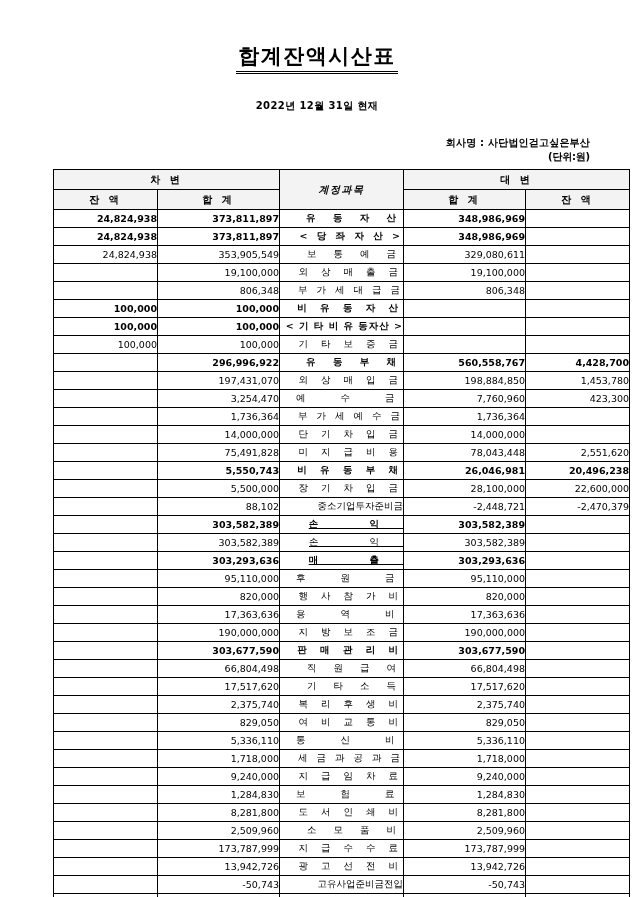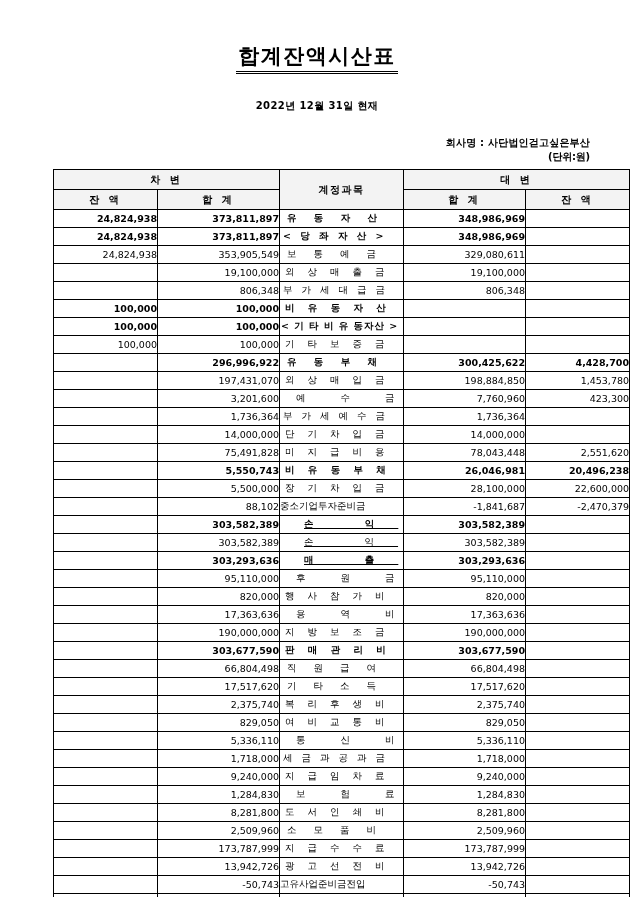--- a/index.html
+++ b/index.html
@@ -85,36 +85,37 @@
   thead th {
     background: #f3f3f3;
     font-weight: bold;
     font-size: 10px;
     text-align: center;
     height: 19px;
     letter-spacing: 3px;
   }
   thead th.acct-head {
     letter-spacing: 1.5px;
+    font-style: italic;
   }
 
   tbody td {
     height: 17.0px;
     font-size: 9.5px;
     vertical-align: middle;
     white-space: nowrap;
     overflow: hidden;
   }
   td.num {
     text-align: right;
     padding-right: 6px;
     font-variant-numeric: tabular-nums;
   }
   td.acct {
-    text-align: left;
+    text-align: right;
     padding: 0 4px;
   }
   td.acct .lbl {
     display: inline-block;
   }
   
   td.acct.sp1 .lbl { letter-spacing: 7px; padding-left: 7px; }
   td.acct.sp2 .lbl { letter-spacing: 5px; padding-left: 5px; }
   td.acct.sp3 .lbl { letter-spacing: 3px; padding-left: 3px; }
   td.acct.sp4 .lbl { letter-spacing: 1px; padding-left: 1px; }
@@ -216,33 +217,33 @@
             <td class="num">100,000</td>
             <td class="num">100,000</td>
             <td class="acct sp2"><span class="lbl">기 타 보 증 금</span></td>
             <td class="num"></td>
             <td class="num"></td>
           </tr>
           <tr class="bold">
             <td class="num"></td>
             <td class="num">296,996,922</td>
             <td class="acct sp1"><span class="lbl">유 동 부 채</span></td>
-            <td class="num">300,425,622</td>
+            <td class="num">560,558,767</td>
             <td class="num">4,428,700</td>
           </tr>
           <tr>
             <td class="num"></td>
             <td class="num">197,431,070</td>
             <td class="acct sp2"><span class="lbl">외 상 매 입 금</span></td>
             <td class="num">198,884,850</td>
             <td class="num">1,453,780</td>
           </tr>
           <tr>
             <td class="num"></td>
-            <td class="num">3,201,600</td>
+            <td class="num">3,254,470</td>
             <td class="acct wide1"><span class="lbl">예 수 금</span></td>
             <td class="num">7,760,960</td>
             <td class="num">423,300</td>
           </tr>
           <tr>
             <td class="num"></td>
             <td class="num">1,736,364</td>
             <td class="acct sp3"><span class="lbl">부 가 세 예 수 금</span></td>
             <td class="num">1,736,364</td>
             <td class="num"></td>
@@ -272,21 +273,21 @@
             <td class="num"></td>
             <td class="num">5,500,000</td>
             <td class="acct sp2"><span class="lbl">장 기 차 입 금</span></td>
             <td class="num">28,100,000</td>
             <td class="num">22,600,000</td>
           </tr>
           <tr>
             <td class="num"></td>
             <td class="num">88,102</td>
             <td class="acct sp5"><span class="lbl">중소기업투자준비금</span></td>
-            <td class="num">-1,841,687</td>
+            <td class="num">-2,448,721</td>
             <td class="num">-2,470,379</td>
           </tr>
           <tr class="bold">
             <td class="num"></td>
             <td class="num">303,582,389</td>
             <td class="acct wide2"><span class="lbl">손 익</span></td>
             <td class="num">303,582,389</td>
             <td class="num"></td>
           </tr>
           <tr>

